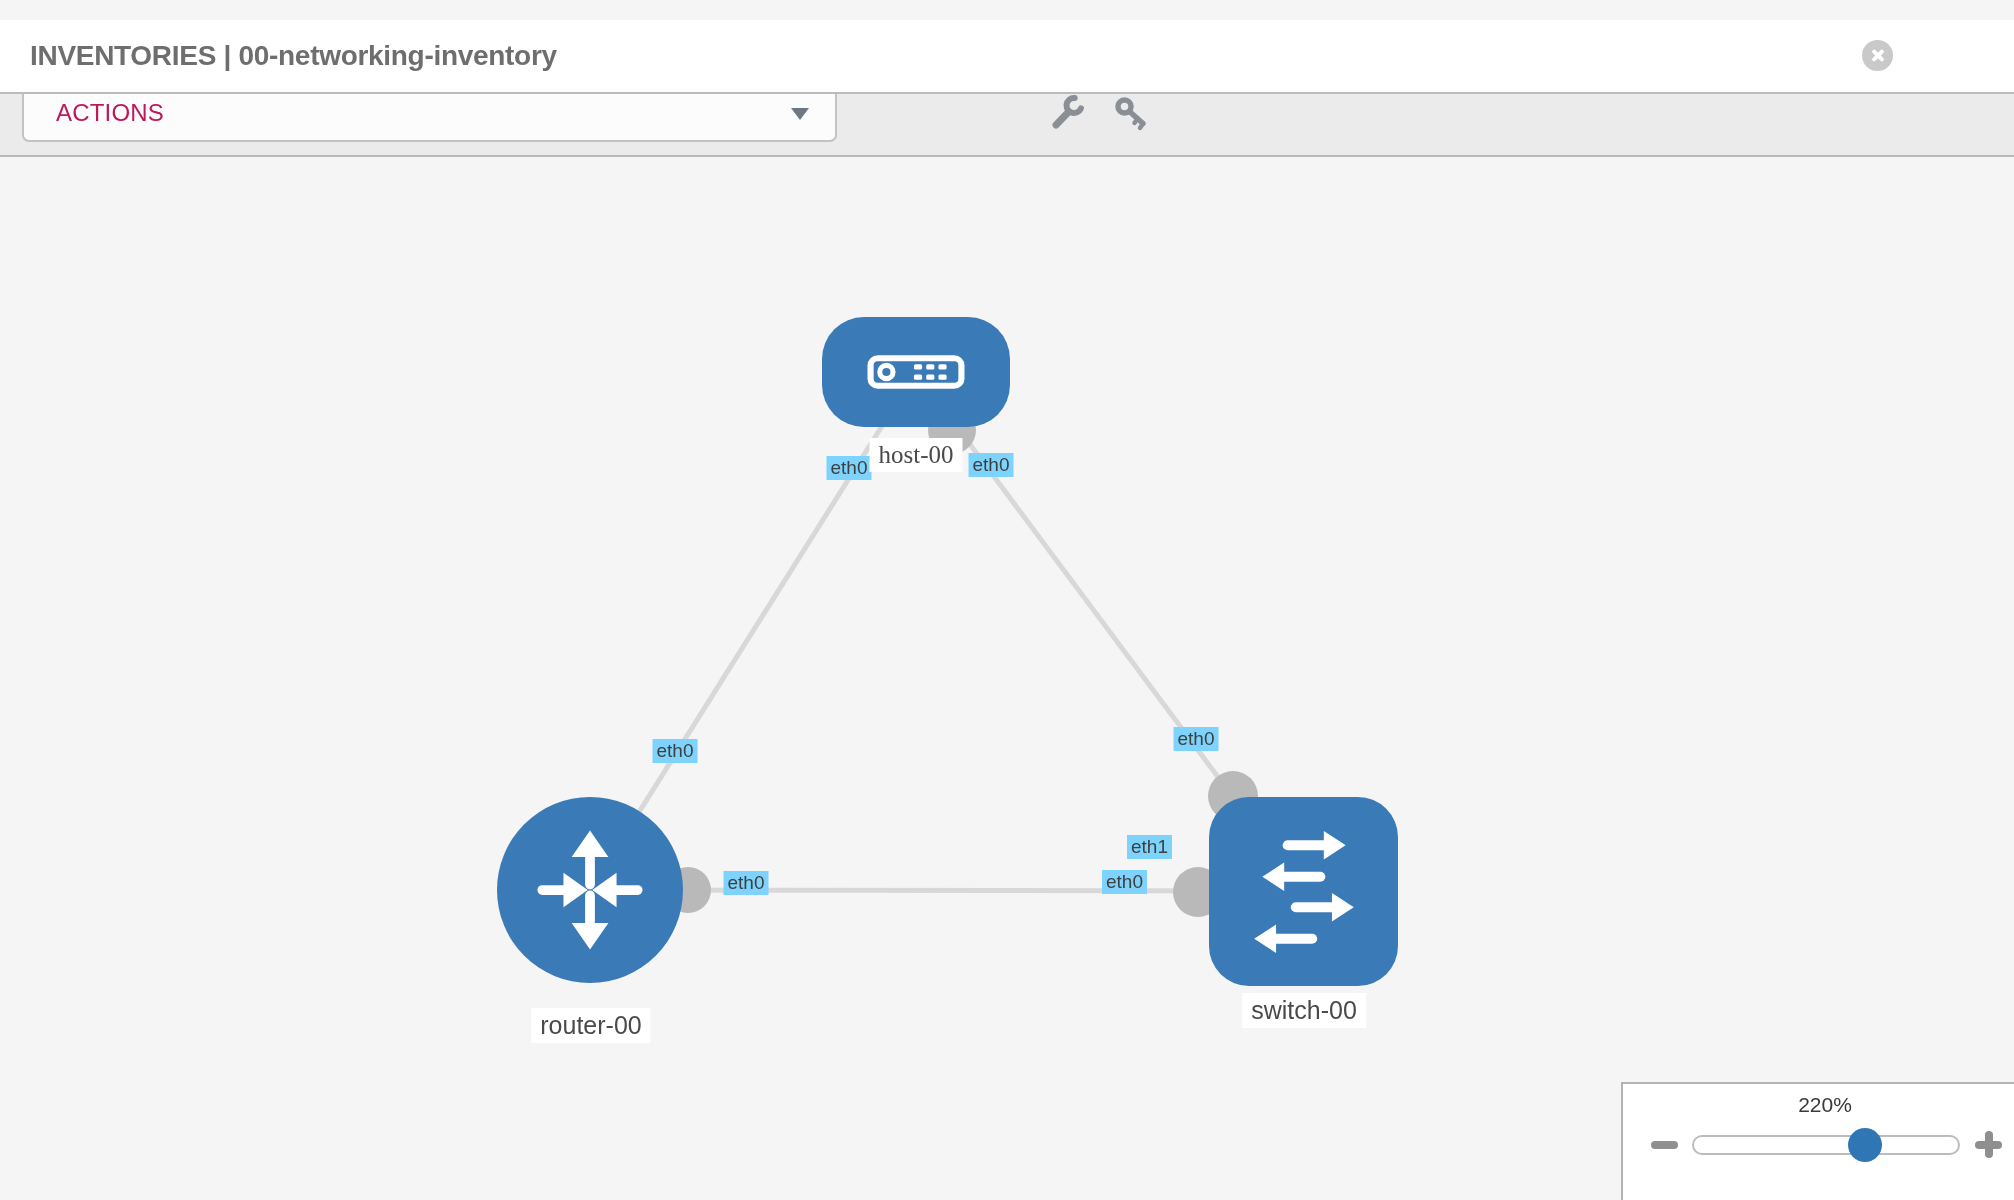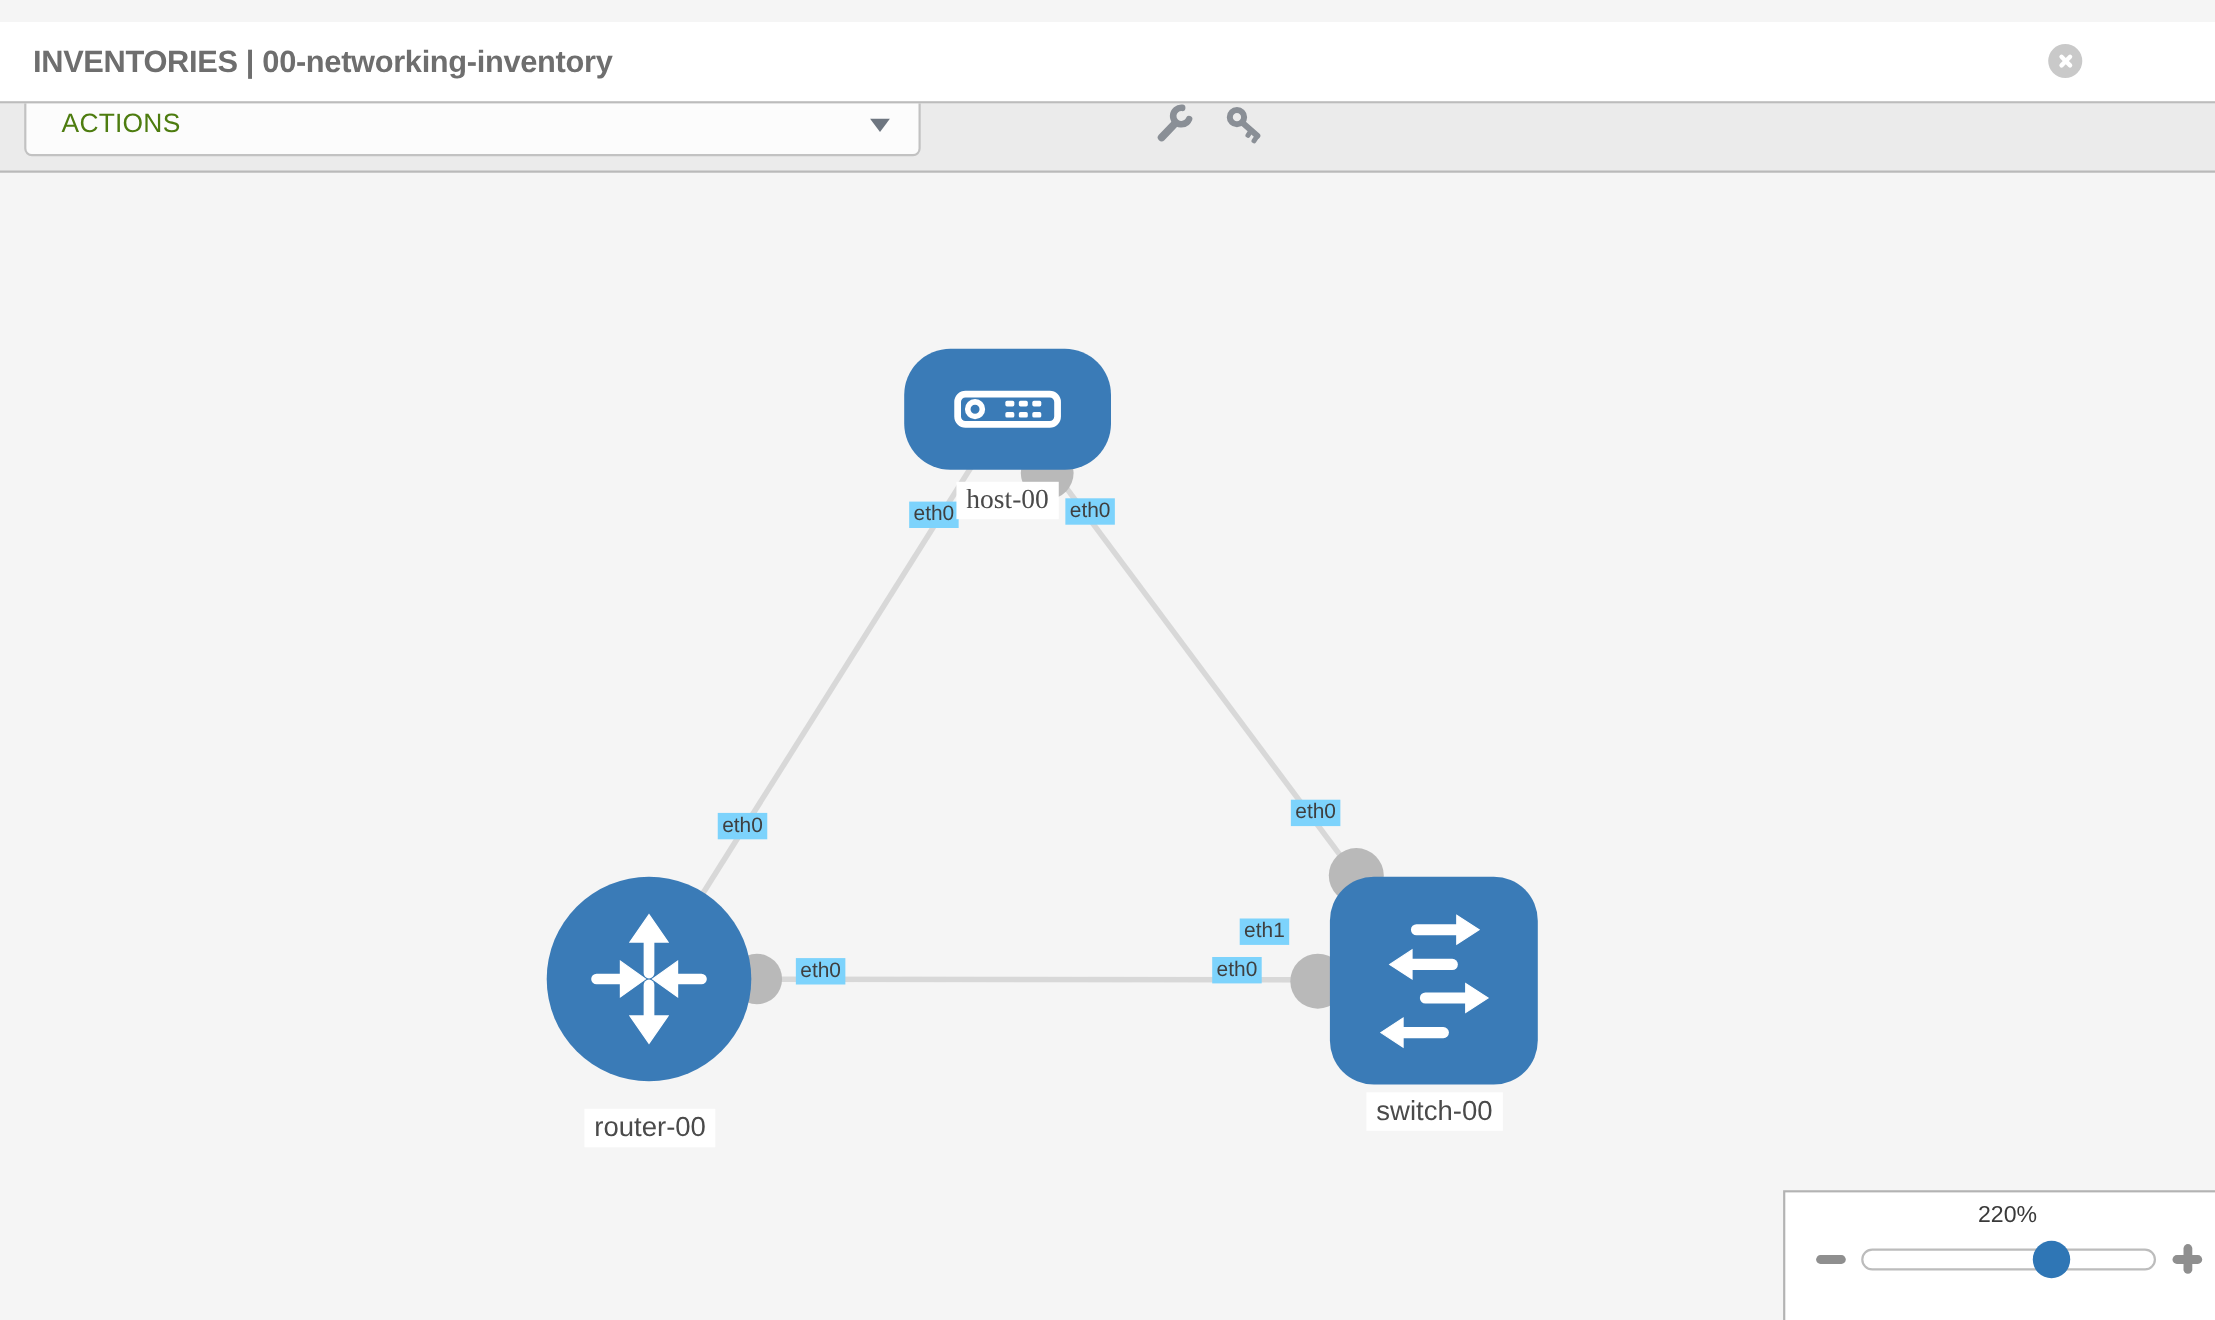--- a/index.html
+++ b/index.html
@@ -11,21 +11,21 @@
   .header { position:absolute; left:0; top:0; width:2014px; height:74px; background:#ffffff; border-bottom:2px solid #bcbcbc; z-index:30;margin-top:20px; }
   .page-title { position:absolute; left:30px; top:50%; transform:translateY(-50%); font-size:28px; font-weight:bold; color:#6e6e6e; letter-spacing:-0.3px; white-space:nowrap; }
   .close-btn { position:absolute; left:1862px; top:20px; width:31px; height:31px; border:none; border-radius:50%; background:#c9c9c9; cursor:pointer; }
   .close-btn .xbar { position:absolute; left:14px; top:8px; width:4px; height:15px; background:#ffffff; border-radius:2px; }
   .close-btn .xbar.a { transform:rotate(45deg); }
   .close-btn .xbar.b { transform:rotate(-45deg); }
 
   
   .toolbar { position:absolute; left:0; top:72px; width:2014px; height:85px; background:#ebebeb; border-bottom:2px solid #b9b9b9; z-index:29; }
   .select { position:absolute; top:12px; height:58px; background:#fcfcfc; border:2px solid #c2c2c2; border-radius:7px; cursor:pointer; }
-  .select .sel-label { position:absolute; left:32px; top:50%; transform:translateY(-50%); font-size:24px; color:#4d7c0f; letter-spacing:0.2px; }
+  .select .sel-label { position:absolute; left:32px; top:50%; transform:translateY(-50%); font-size:24px; color:#be185d; letter-spacing:0.2px; }
   .select .chev { position:absolute; right:26px; top:50%; margin-top:-5px; width:0; height:0; border-left:9px solid transparent; border-right:9px solid transparent; border-top:12px solid #6e7680; }
   .select.actions { left:22px; width:815px; }
   .select.search  { left:1183px; width:787px; }
   .toolbtn { position:absolute; top:20px; width:46px; height:46px; background:transparent; border:none; cursor:pointer; }
   .toolbtn.wrench { left:1044px; }
   .toolbtn.key { left:1110px; }
 
   
   .canvas { position:absolute; left:0; top:157px; width:2014px; height:1043px; background:#f5f5f5; overflow:hidden; z-index:1; }
   .links-layer { position:absolute; left:0; top:0; width:2014px; height:1043px; }

